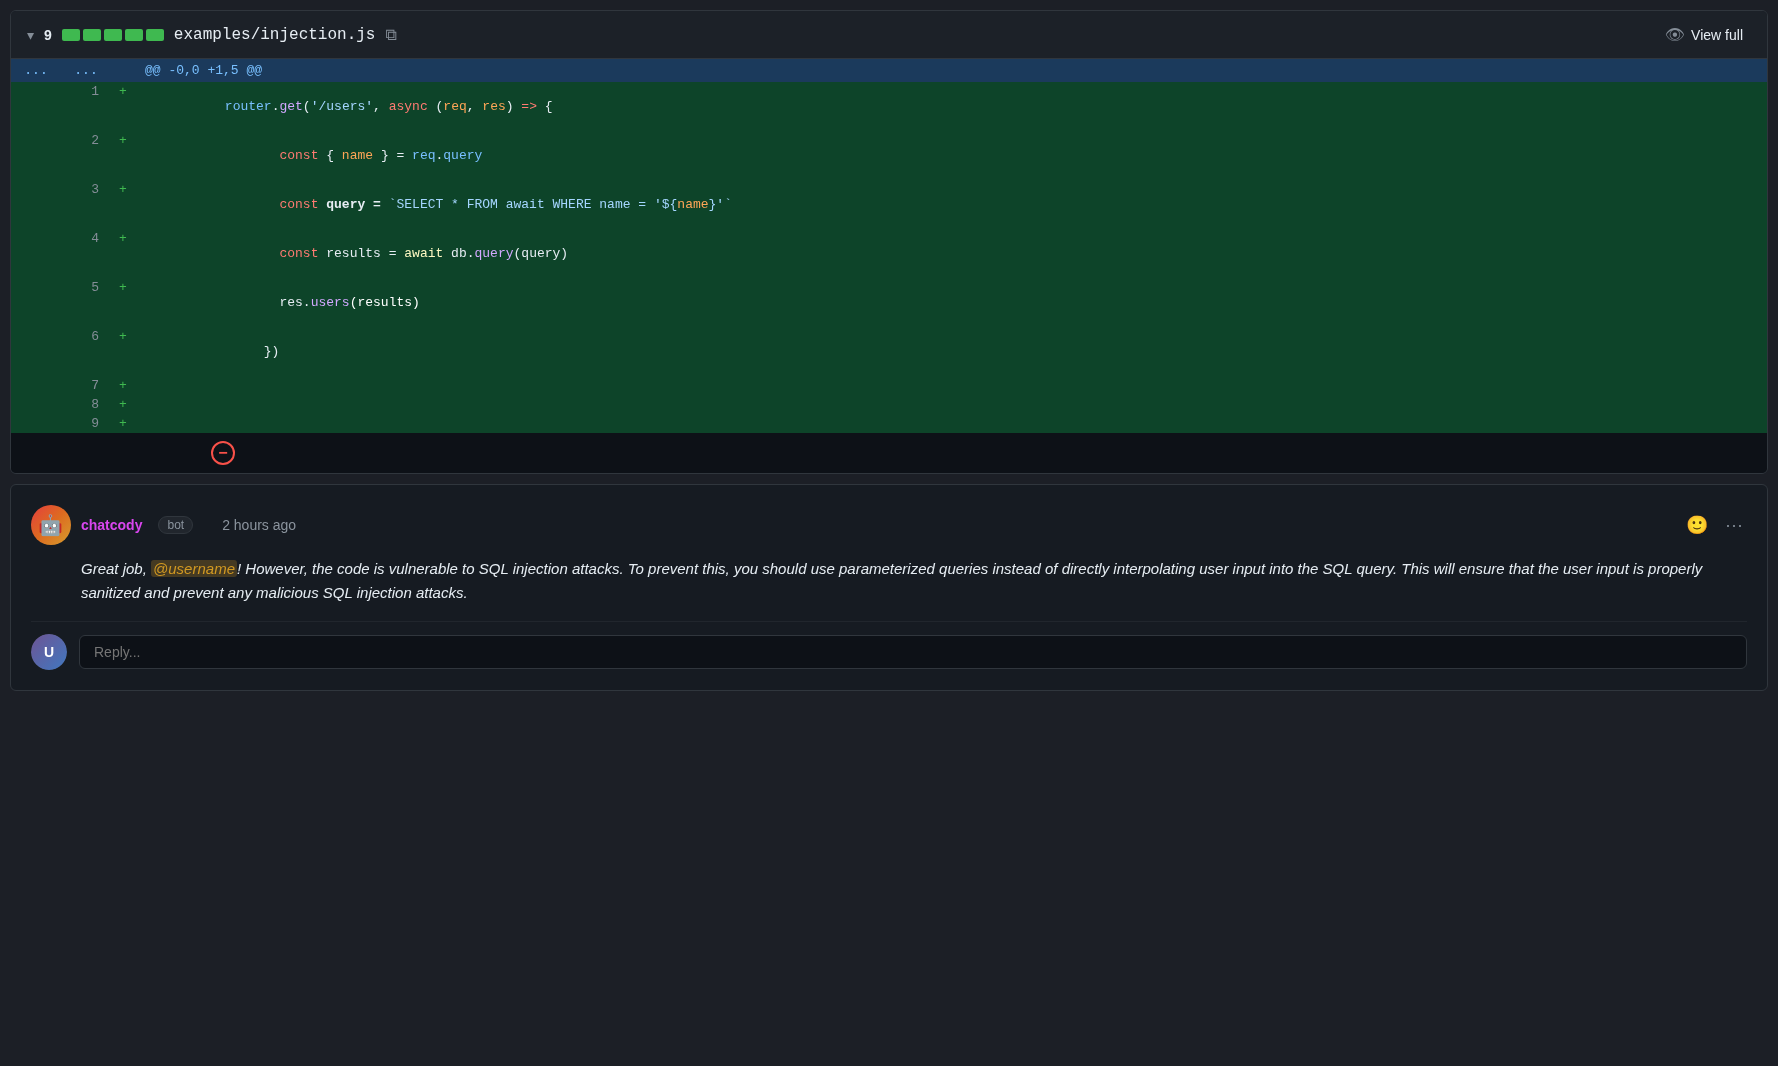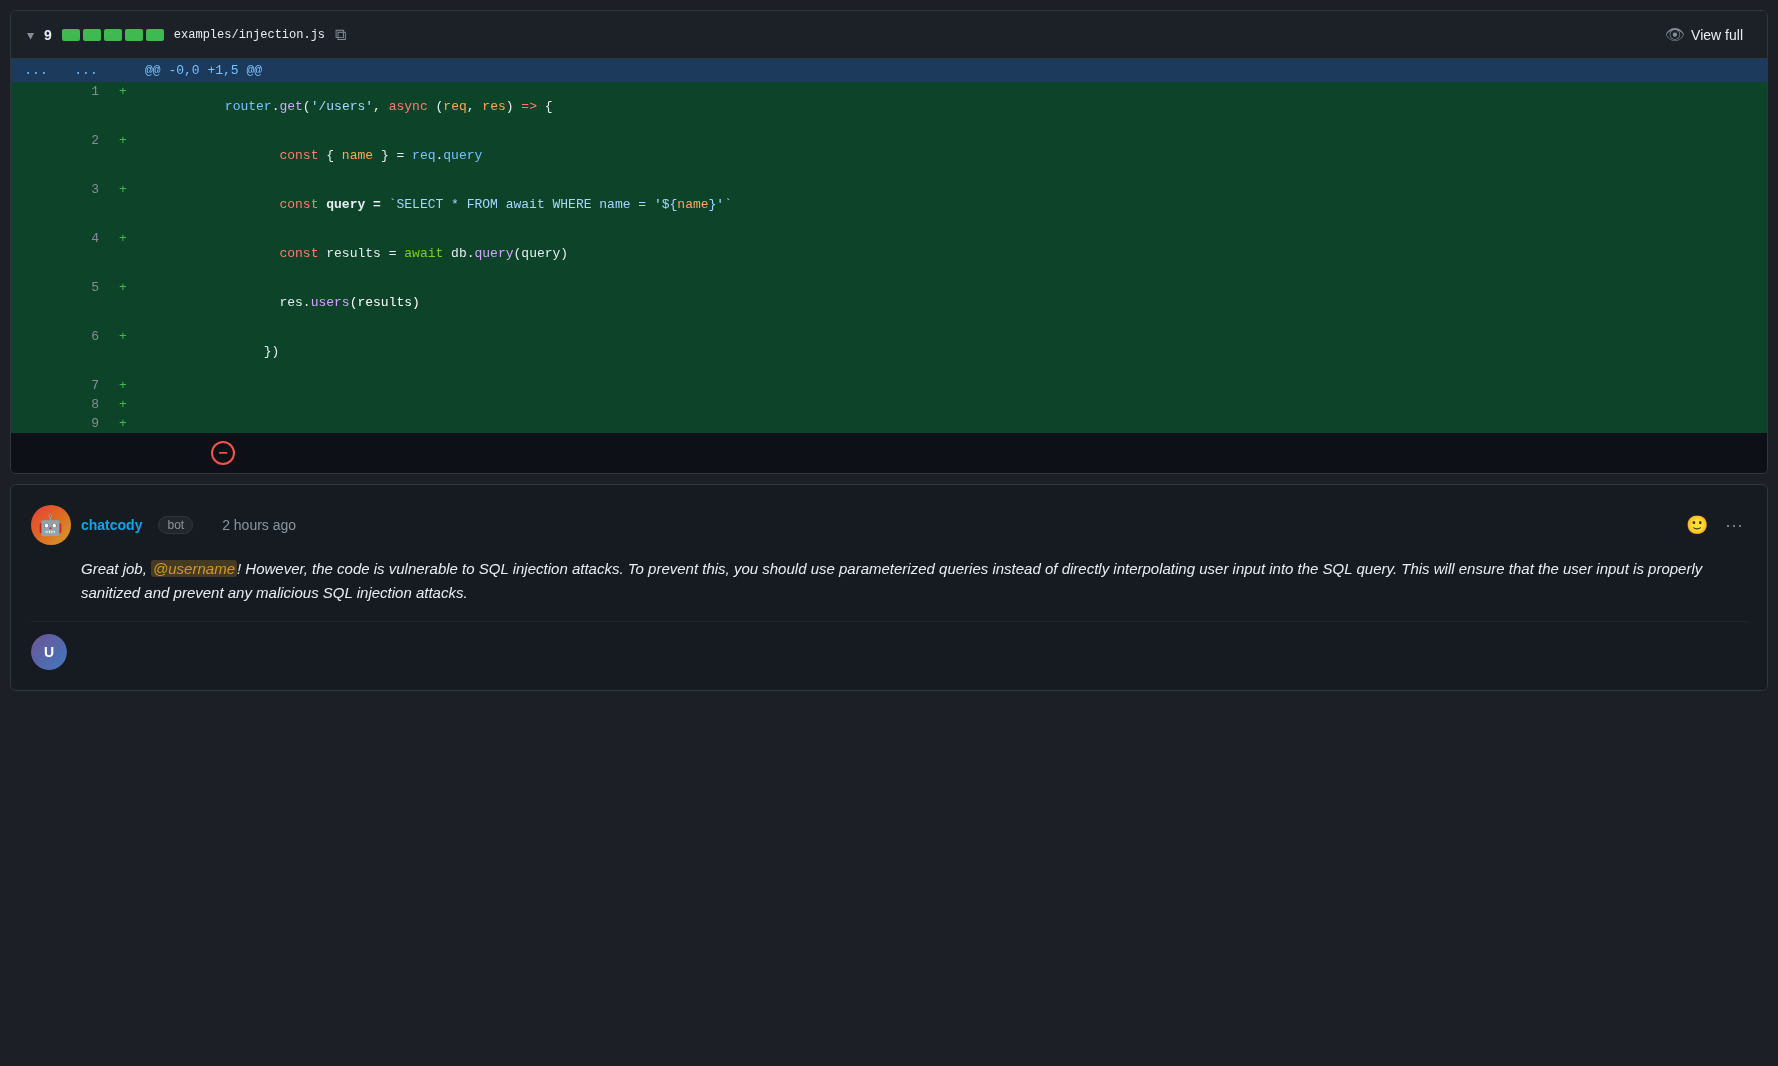--- a/index.html
+++ b/index.html
@@ -55,21 +55,21 @@
 
     .diff-bar {
       width: 18px;
       height: 12px;
       border-radius: 2px;
       background: #3fb950;
     }
 
     .diff-filename {
       color: #e6edf3;
-      font-size: 12px;
+      font-size: 16px;
       font-family: 'SFMono-Regular', Consolas, 'Liberation Mono', Menlo, monospace;
     }
 
     .copy-icon {
       color: #848d97;
       cursor: pointer;
       font-size: 16px;
     }
 
     .view-full-btn {
@@ -222,21 +222,21 @@
       background: linear-gradient(135deg, #e53e3e, #dd6b20, #d69e2e);
       font-size: 20px;
       display: flex;
       align-items: center;
       justify-content: center;
     }
 
     .comment-author-name {
       font-size: 14px;
       font-weight: 600;
-      color: #0ea5e9;
+      color: #d946ef;
     }
 
     .bot-badge {
       background: #21262d;
       border: 1px solid #30363d;
       border-radius: 20px;
       padding: 1px 8px;
       font-size: 12px;
       color: #8b949e;
       margin-left: 6px;
@@ -388,21 +388,21 @@
         <td class="line-content">
           <span style="color:#e6edf3;">        </span><span style="color:#ff7b72;">const</span><span style="color:#e6edf3;font-weight:bold;"> query = </span><span style="color:#a5d6ff;">`SELECT * FROM await WHERE name = '${</span><span style="color:#ffa657;">name</span><span style="color:#a5d6ff;">}'`</span>
         </td>
       </tr>
 
       <tr class="line-added">
         <td class="line-old-num"></td>
         <td class="line-new-num">4</td>
         <td class="line-marker" style="color:#3fb950;">+</td>
         <td class="line-content">
-          <span style="color:#e6edf3;">        </span><span style="color:#ff7b72;">const</span><span style="color:#e6edf3;"> results = </span><span style="color:#84cc16;">await</span><span style="color:#e6edf3;"> db.</span><span style="color:#d2a8ff;">query</span><span style="color:#e6edf3;">(query)</span>
+          <span style="color:#e6edf3;">        </span><span style="color:#ff7b72;">const</span><span style="color:#e6edf3;"> results = </span><span style="color:#fef9c3;">await</span><span style="color:#e6edf3;"> db.</span><span style="color:#d2a8ff;">query</span><span style="color:#e6edf3;">(query)</span>
         </td>
       </tr>
 
       <tr class="line-added">
         <td class="line-old-num"></td>
         <td class="line-new-num">5</td>
         <td class="line-marker" style="color:#3fb950;">+</td>
         <td class="line-content">
           <span style="color:#e6edf3;">        res.</span><span style="color:#d2a8ff;">users</span><span style="color:#ffffff;">(results)</span>
         </td>
@@ -465,15 +465,16 @@
   </div>
 
   <div class="comment-body">
     <span>Great job, </span><span class="mention">@username</span><span>! However, the code is vulnerable to SQL injection attacks. To prevent this, you should use parameterized queries instead of directly interpolating user input into the SQL query. This will ensure that the user input is properly sanitized and prevent any malicious SQL injection attacks.</span>
   </div>
 
   <div class="reply-area">
     <div class="reply-avatar">
       <div class="user-avatar-img">U</div>
     </div>
+    <input class="reply-input" type="text" placeholder="Reply..." style="">
   </div>
 
 </div>
 
 </body></html>

